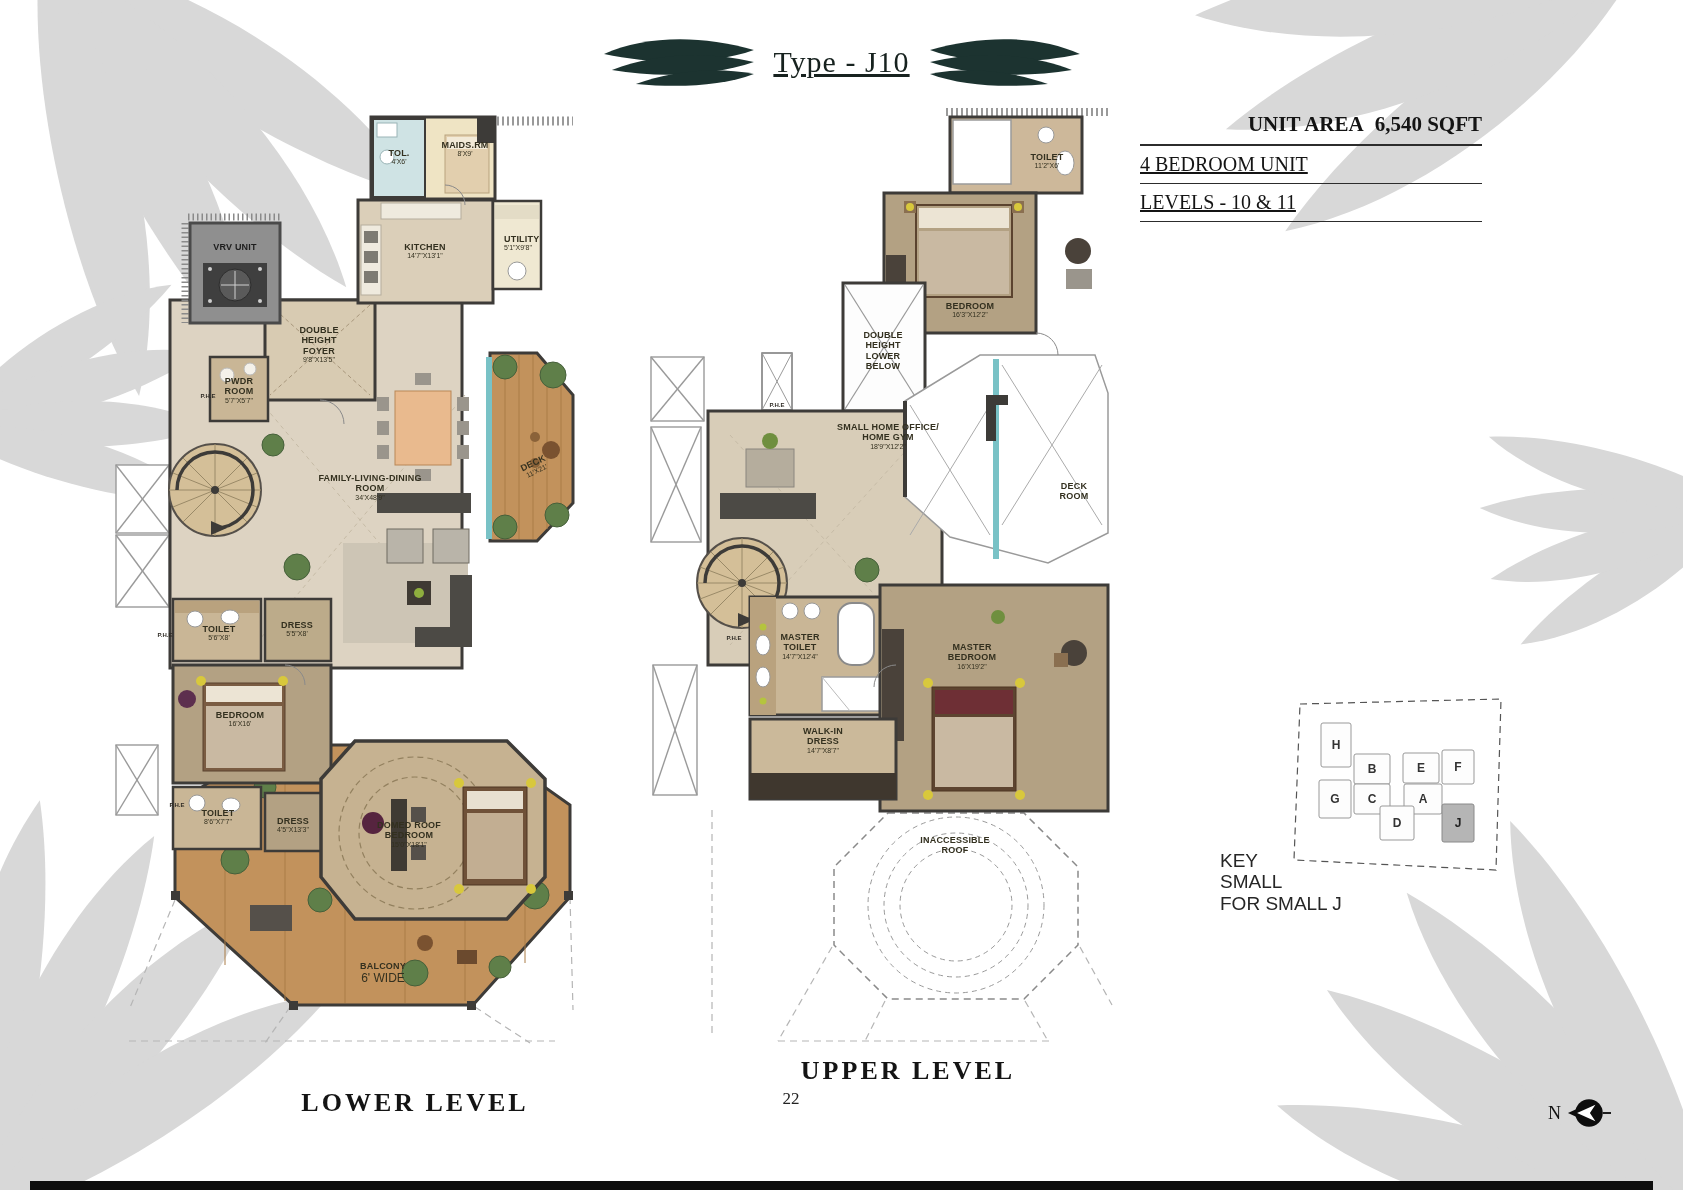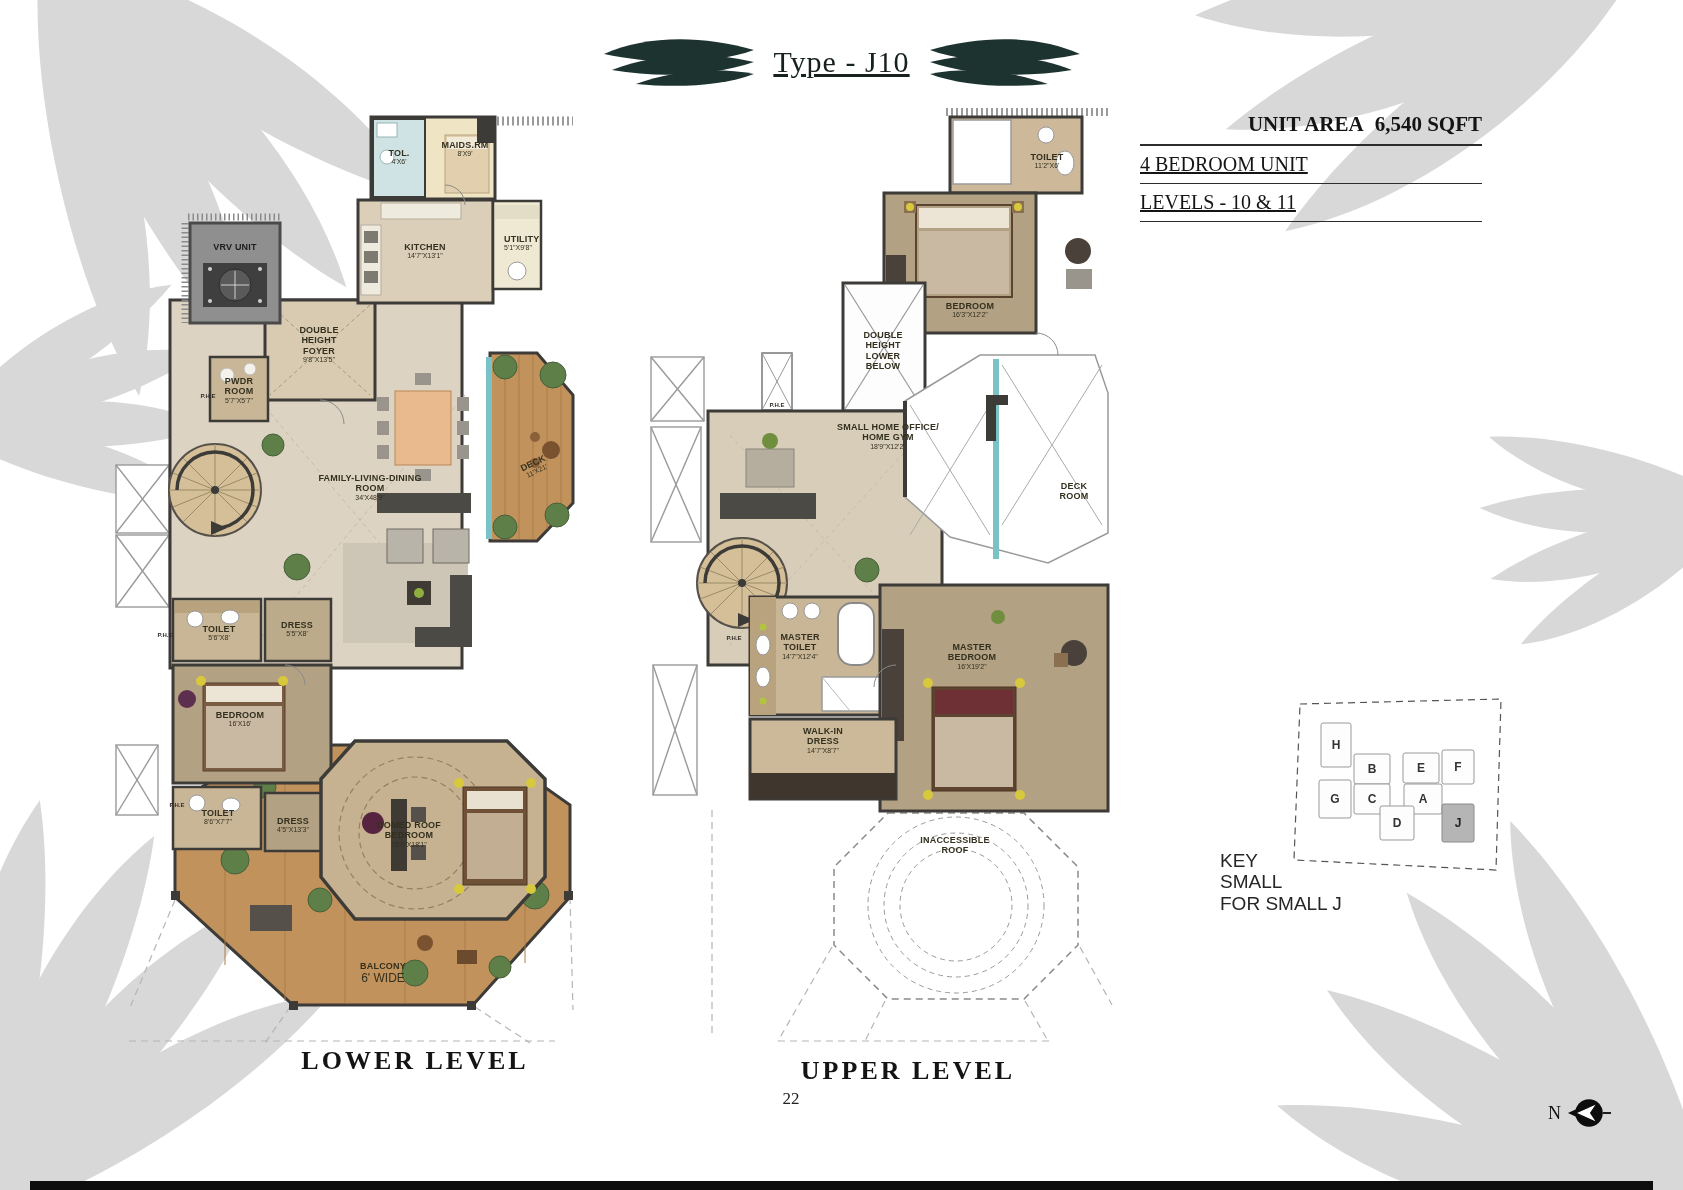--- a/index.html
+++ b/index.html
@@ -569,21 +569,21 @@
       <span class="rname">WALK-IN DRESS</span>
       <span class="rdim">14'7"X8'7"</span>
       </div>
     <div class="rlabel" style="left:305px;top:740px;width:92px">
       <span class="rname">INACCESSIBLE ROOF</span>
       </div>
     <div class="phe" style="left:127px;top:300px">P.H.E</div>
     <div class="phe" style="left:84px;top:533px">P.H.E</div>
   </div>
 
-  <div class="level-caption" style="left:415px;top:1048px">LOWER LEVEL</div>
+  <div class="level-caption" style="left:415px;top:1090px">LOWER LEVEL</div>
   <div class="level-caption" style="left:908px;top:1058px">UPPER LEVEL</div>
 
   <svg class="keyplan" width="215" height="195" viewBox="0 0 215 195">
     <polygon points="10,12 211,7 206,178 4,168" fill="none" stroke="#555" stroke-width="1.2" stroke-dasharray="7,5"></polygon>
     <g fill="#fdfdfd" stroke="#999" stroke-width="1">
       <rect x="31" y="31" width="30" height="44" rx="2"></rect>
       <rect x="64" y="62" width="36" height="30" rx="2"></rect>
       <rect x="113" y="61" width="36" height="30" rx="2"></rect>
       <rect x="152" y="58" width="32" height="34" rx="2"></rect>
       <rect x="29" y="88" width="32" height="38" rx="2"></rect>

